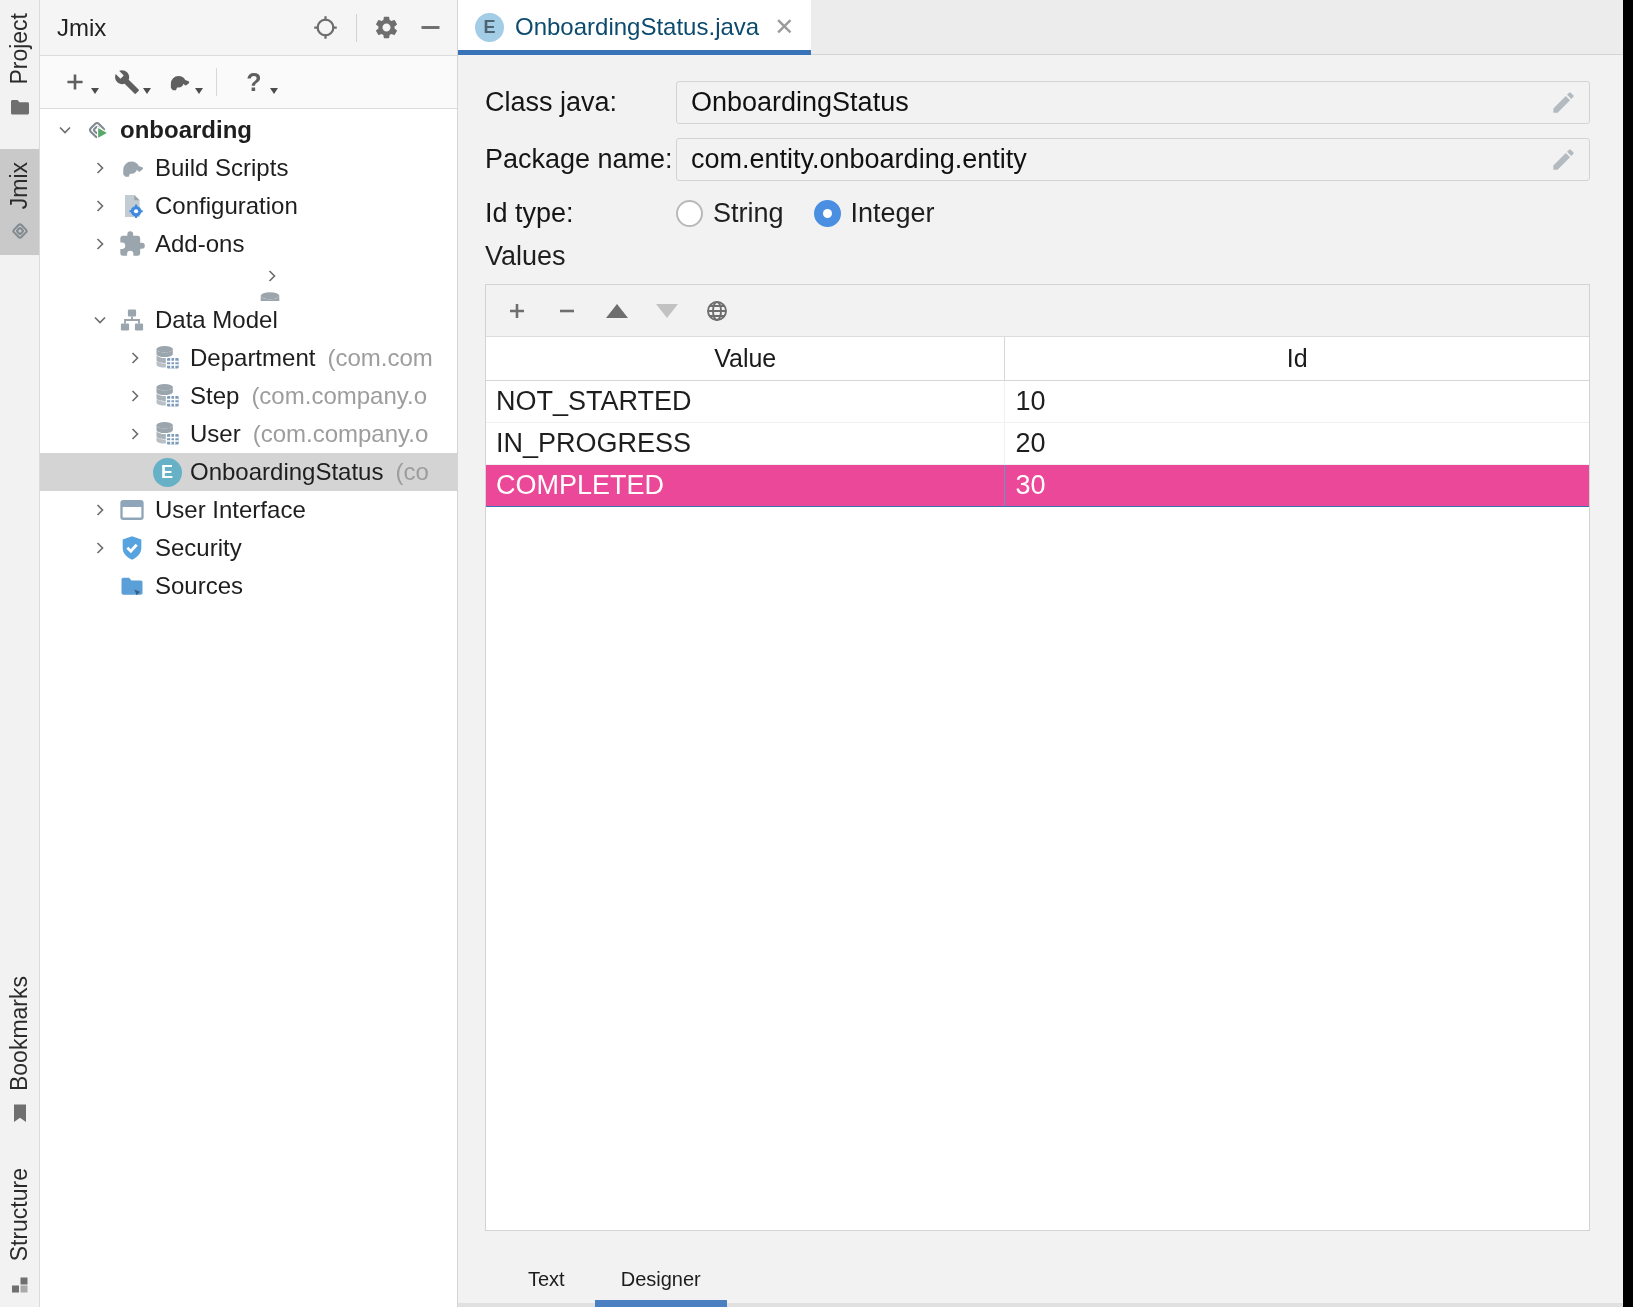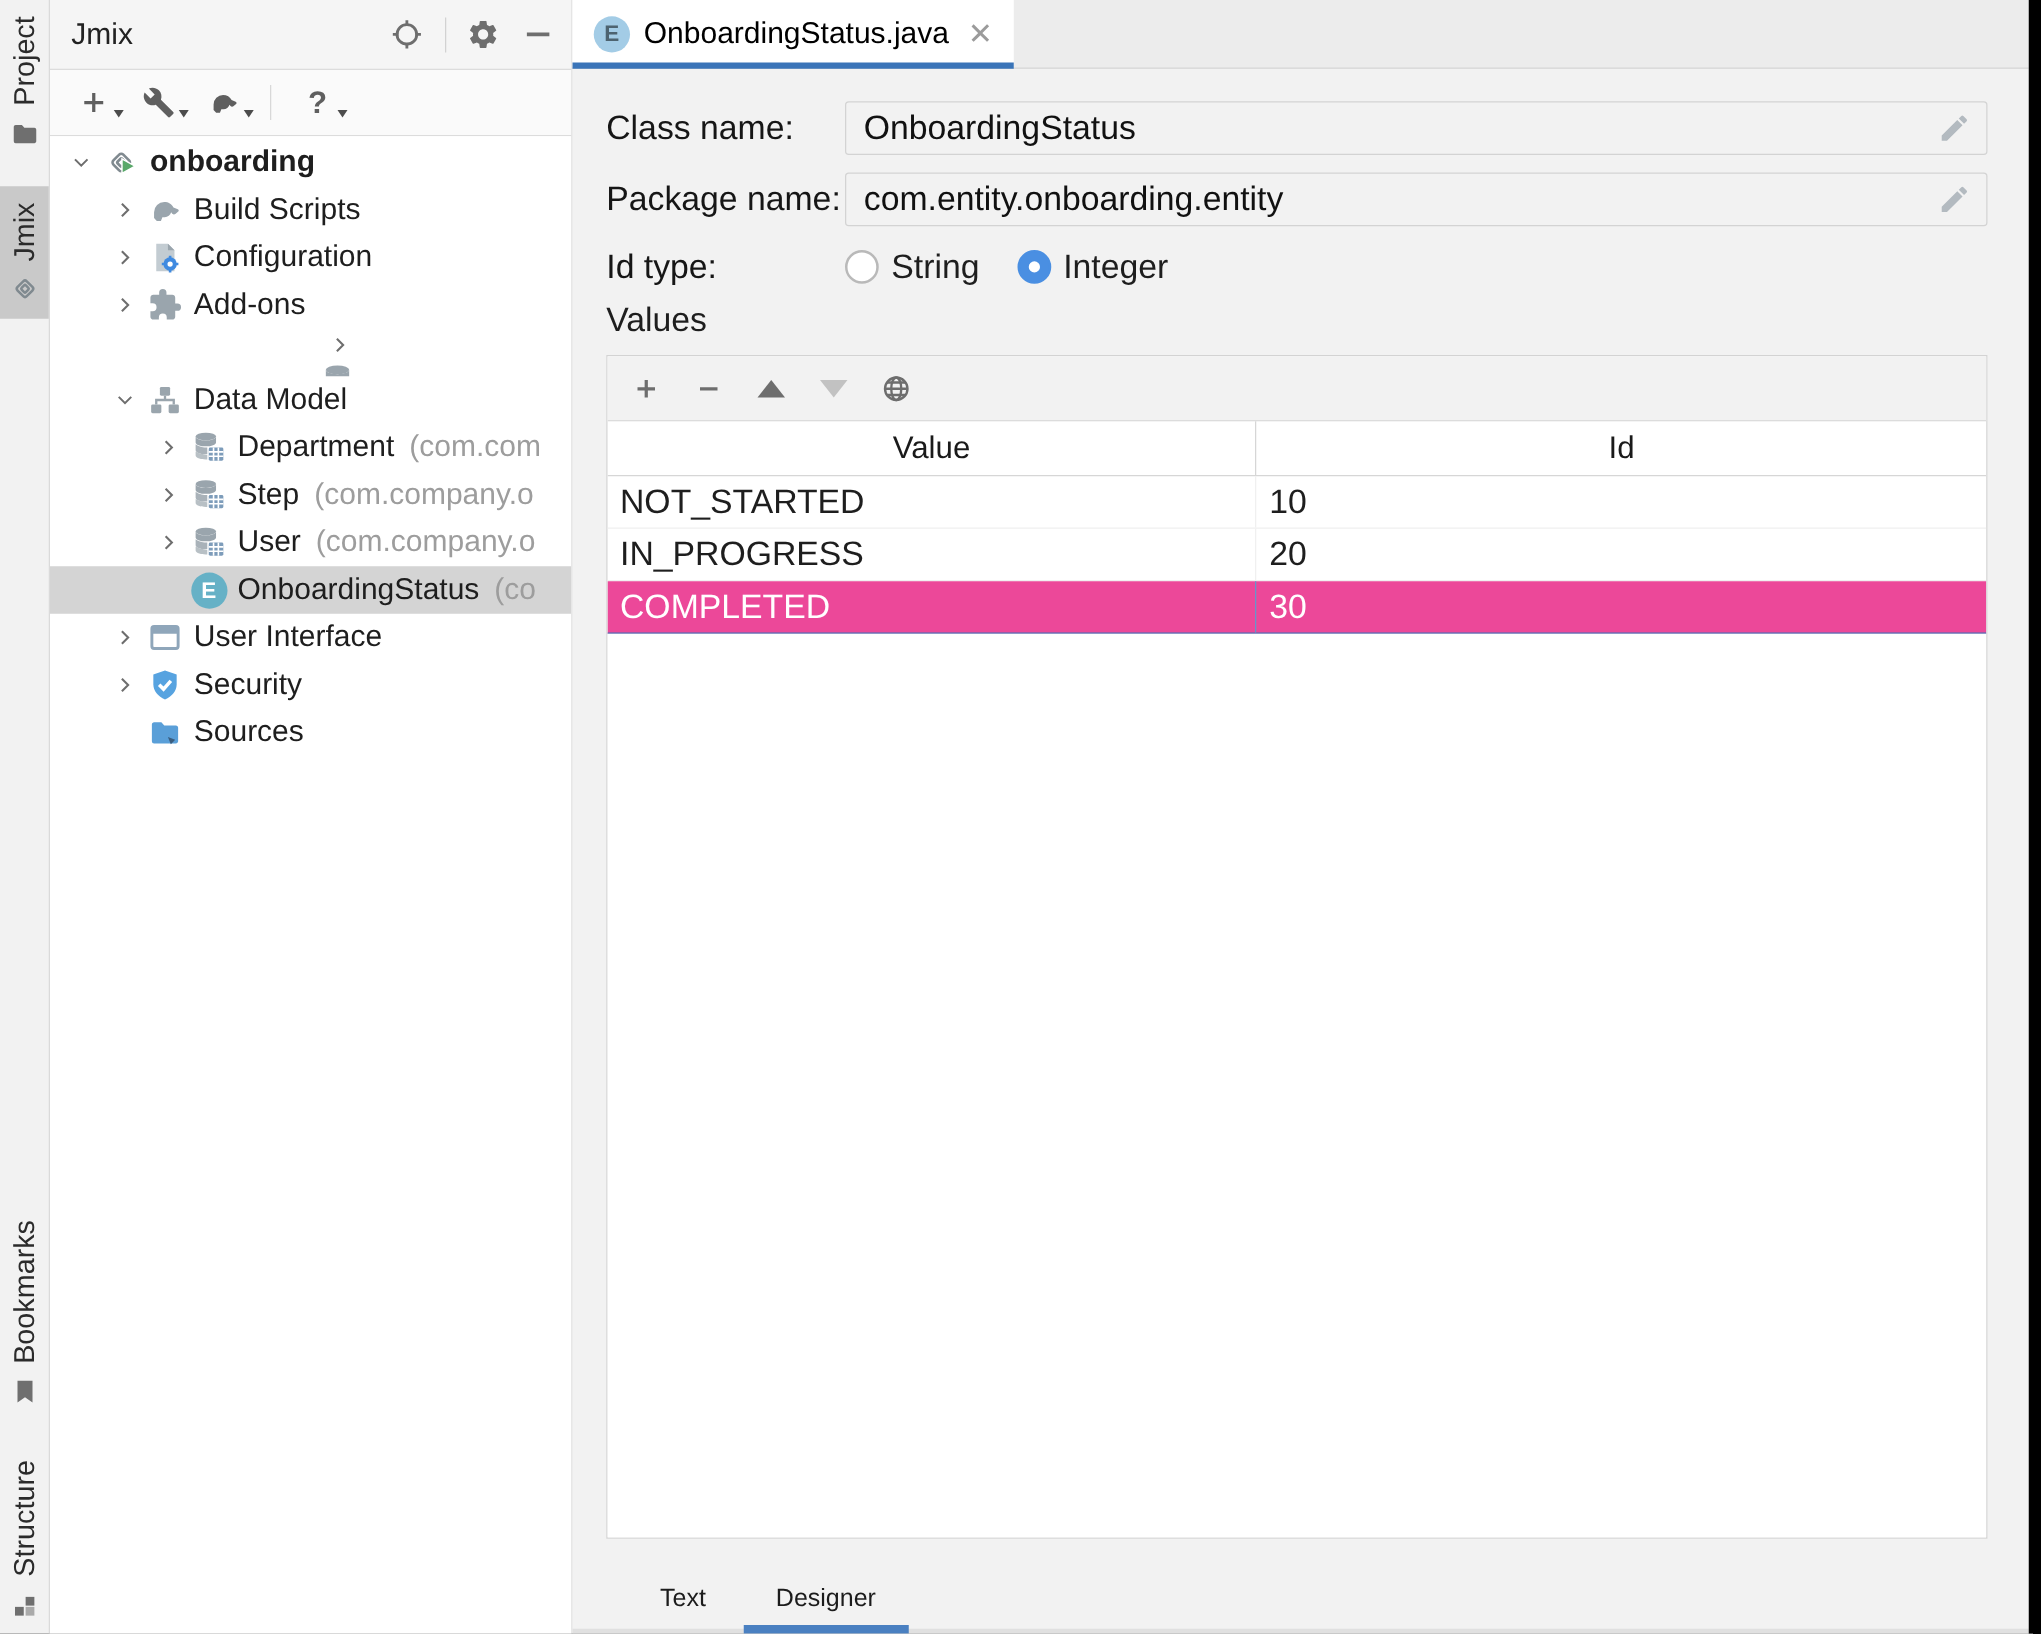--- a/index.html
+++ b/index.html
@@ -53,21 +53,21 @@
   .enum-badge { width:29px; height:29px; border-radius:50%; background:#66b1c6; color:#fff;
                 font-size:18px; font-weight:bold; display:flex; align-items:center; justify-content:center; }
   .enum-badge.tabver { background:#a3cce6; color:#4d6370; }
 
   
   .editor { flex:1 1 auto; min-width:0; display:flex; flex-direction:column; background:#f2f2f2; }
   .tabbar { height:55px; flex:0 0 55px; background:#ececec; border-bottom:1px solid #d5d5d5; display:flex; }
   .etab { background:#ffffff; display:flex; align-items:center; gap:11px; padding:0 17px;
           position:relative; cursor:pointer; }
   .etab::after { content:""; position:absolute; left:0; right:0; bottom:-1px; height:5px; background:#3a74b8; }
-  .etab-title { font-size:24px; color:#000000; }
+  .etab-title { font-size:24px; color:#0c4a6e; }
   .close-x { color:#9b9b9b; font-size:24px; margin-left:4px; }
 
   .content { flex:1 1 auto; padding:26px 33px 0 27px; display:flex; flex-direction:column; }
   .frow { display:flex; align-items:center; margin-bottom:14px; flex:0 0 auto; }
   .flabel { width:191px; flex:0 0 191px; font-size:27px; color:#161616; }
   .ffield { flex:1; height:43px; border:1px solid #d3d3d3; border-radius:3px; background:#f2f2f2;
             display:flex; align-items:center; padding:0 12px 0 14px; font-size:27px; color:#111; }
   .ffield .fval { flex:1; overflow:hidden; white-space:nowrap; }
   .pencil { width:27px; height:27px; flex:0 0 27px; cursor:pointer; }
   .pencil svg { width:27px; height:27px; }
@@ -431,21 +431,21 @@
     <div class="tabbar">
       <div class="etab">
         <span class="enum-badge tabver">E</span>
         <span class="etab-title">OnboardingStatus.java</span>
         <span class="close-x">✕</span>
       </div>
     </div>
 
     <div class="content">
       <div class="frow">
-        <span class="flabel">Class name:</span>
+        <span class="flabel">Class java:</span>
         <div class="ffield">
           <span class="fval">OnboardingStatus</span>
           <span class="pencil">
             <svg viewBox="0 0 24 24" fill="#b3bac0">
                 <path d="M3 17.25V21h3.75L17.81 9.94l-3.75-3.75L3 17.25zM20.71 7.04a.996.996 0 0 0 0-1.41l-2.34-2.34a.996.996 0 0 0-1.41 0l-1.83 1.83 3.75 3.75 1.83-1.83z"></path>
               </svg>
           </span>
         </div>
       </div>
       <div class="frow">

